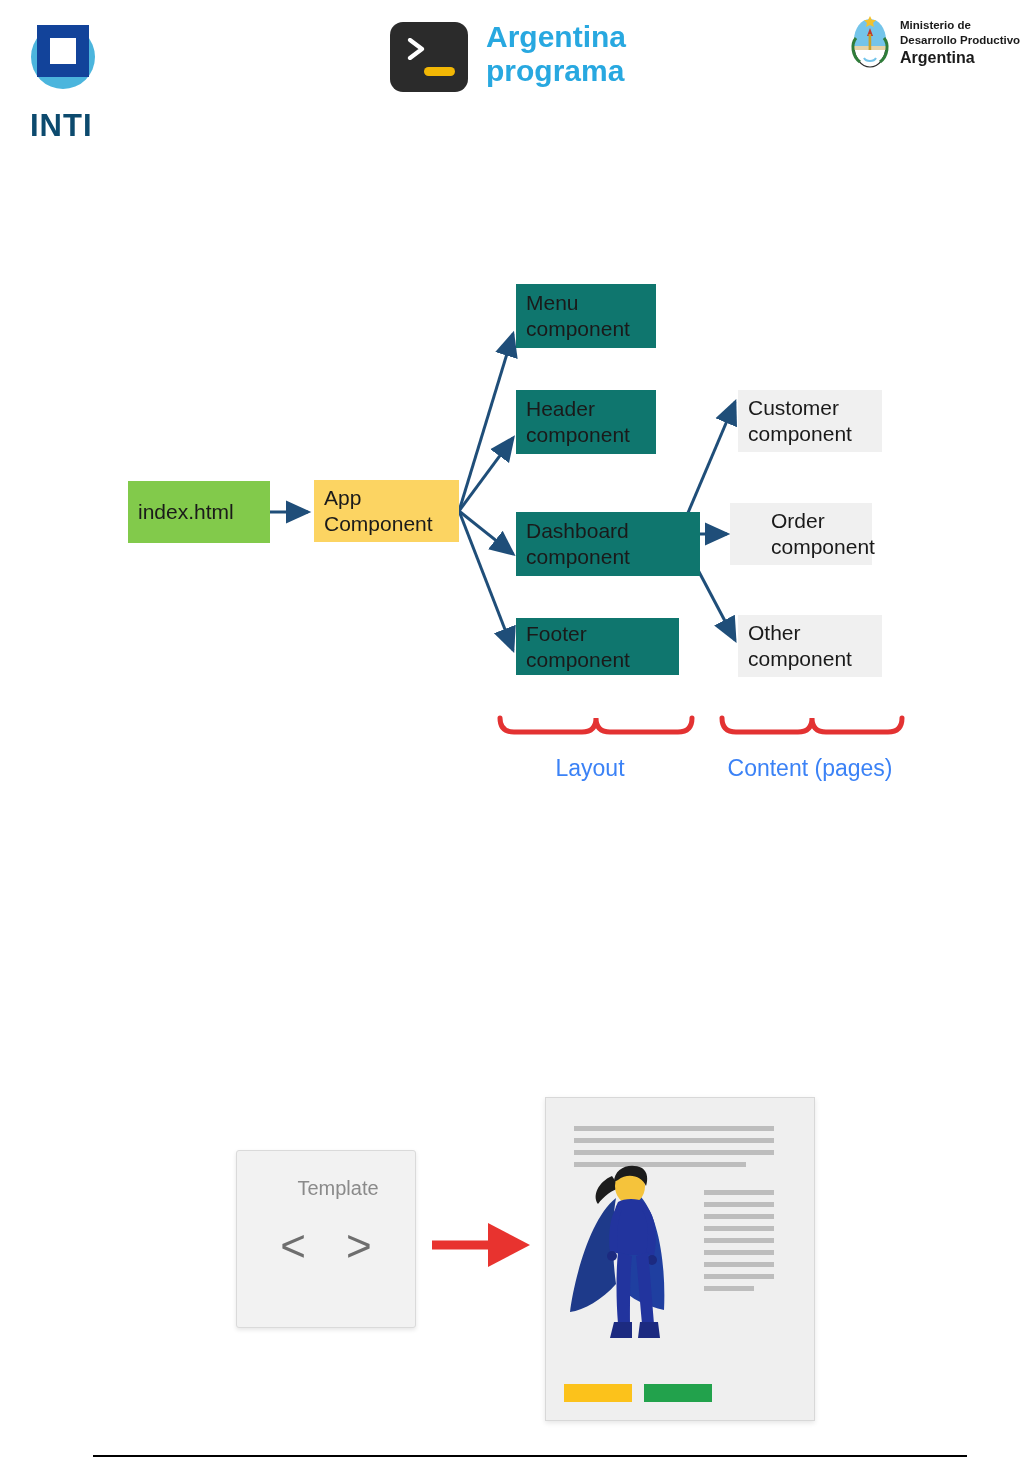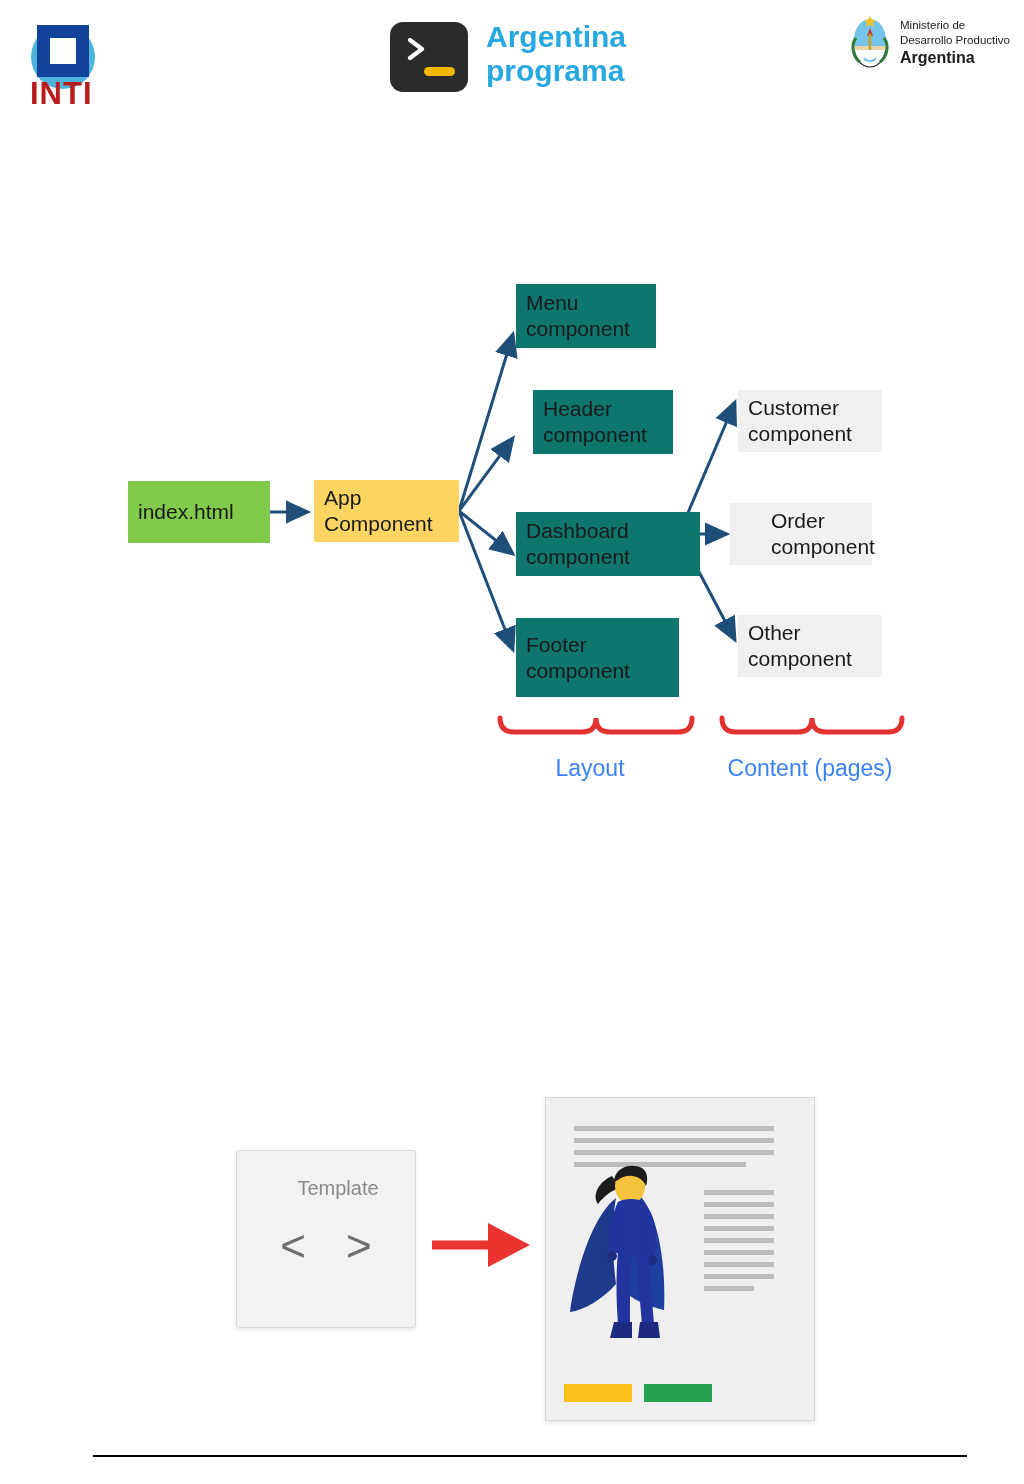--- a/index.html
+++ b/index.html
@@ -28,25 +28,25 @@
     left: 24px; top: 18px;
     width: 320px; height: 110px;
   }
   #inti-mark {
     position: absolute;
     left: 0; top: 0;
     width: 78px; height: 78px;
   }
   #inti-wordmark {
     position: absolute;
-    left: 6px; top: 60px;
+    left: 6px; top: 92px;
     font-size: 31px;
     font-weight: bold;
     letter-spacing: 1px;
-    color: #b91c1c;
+    color: #0c4a6e;
     line-height: 1;
   }
   #inti-text {
     position: absolute;
     left: 88px; top: 5px;
     font-size: 14.5px;
     line-height: 1.33;
     color: #1b3f8f;
     font-weight: 500;
   }
@@ -97,21 +97,21 @@
     width: 48px; height: 62px;
   }
   #min-text {
     position: absolute;
     left: 54px; top: 8px;
     font-size: 11.5px;
     line-height: 1.3;
     color: #1a1a1a;
   }
   #min-text .min-strong {
-    font-weight: normal;
+    font-weight: bold;
   }
   #min-text .min-arg {
     font-size: 16px;
     font-weight: bold;
   }
 
   
   #diagram-architecture {
     position: absolute;
     left: 0; top: 250px;
@@ -300,31 +300,31 @@
   <div class="node node-yellow" style="left:314px; top:230px; width:145px; height:62px;">
     <span style="white-space:pre-line">App
 Component</span>
   </div>
 
   <div class="node node-blue" style="left:516px; top:34px; width:140px; height:64px;">
     <span style="white-space:pre-line">Menu
 component</span>
   </div>
 
-  <div class="node node-blue" style="left:516px; top:140px; width:140px; height:64px;margin-left:17px;">
+  <div class="node node-blue" style="left:516px; top:140px; width:140px; height:64px;">
     <span style="white-space:pre-line">Header
 component</span>
   </div>
 
   <div class="node node-blue" style="left:516px; top:262px; width:184px; height:64px;">
     <span style="white-space:pre-line">Dashboard
 component</span>
   </div>
 
-  <div class="node node-blue" style="left:516px; top:368px; width:163px; height:79px;">
+  <div class="node node-blue" style="left:516px; top:368px; width:163px; height:57px;">
     <span style="white-space:pre-line">Footer
 component</span>
   </div>
 
   <div class="node node-gray" style="left:738px; top:140px; width:144px; height:62px;">
     <span style="white-space:pre-line">Customer
 component</span>
   </div>
 
   <div class="node node-gray" style="left:730px; top:253px; width:142px; height:62px;padding-left:41px;">

